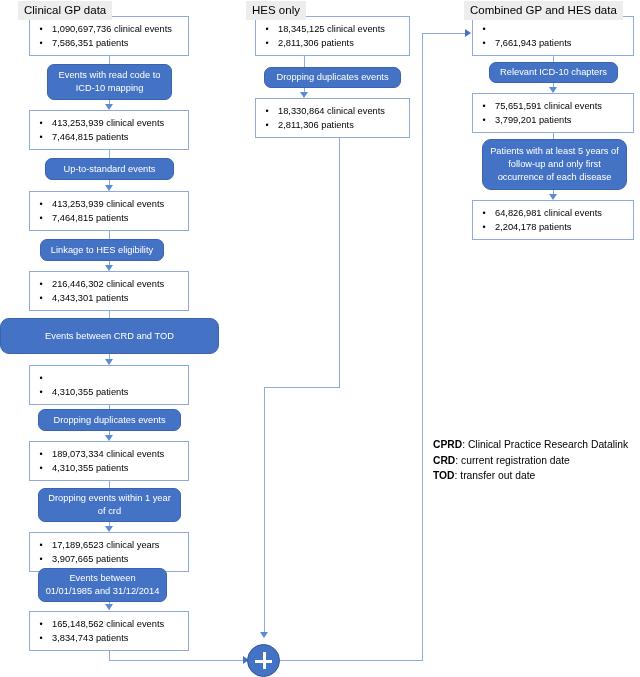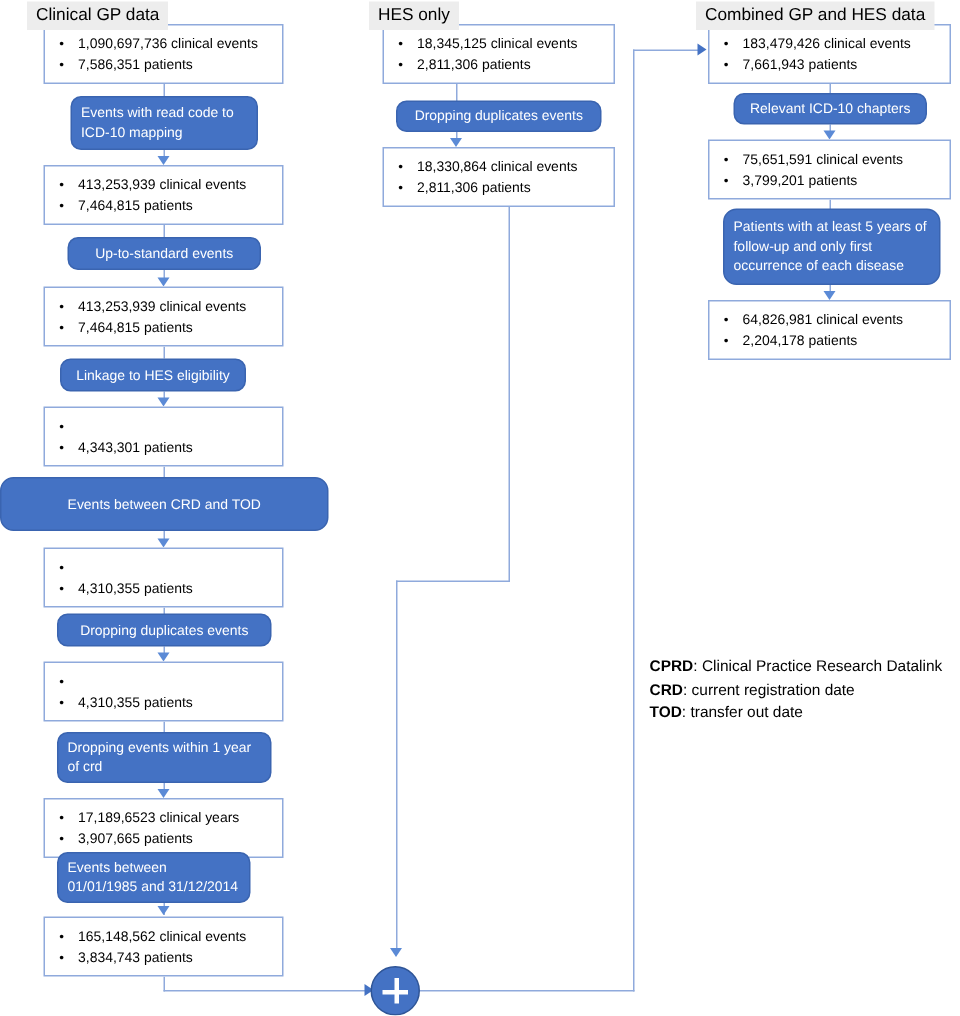--- a/index.html
+++ b/index.html
@@ -32,21 +32,21 @@
     width:22px;text-align:center;flex:0 0 22px;
     font-size:9px;line-height:14px;
   }
   .data-text{flex:1 1 auto;}
 
   
   .proc-box{
     position:absolute;background:#4472c4;color:#ffffff;
     border:1px solid #3a64b0;border-radius:7px;box-sizing:border-box;
     display:flex;align-items:center;justify-content:center;
-    text-align:left;font-size:9.3px;line-height:13px;z-index:5;
+    text-align:center;font-size:9.3px;line-height:13px;z-index:5;
     padding:2px 6px;
   }
   .proc-box.wide{border-radius:9px;}
 
   
   .vline{position:absolute;width:1px;background:#8faadc;z-index:2;}
   .hline{position:absolute;height:1px;background:#8faadc;z-index:2;}
   .arrow-down{
     position:absolute;width:0;height:0;z-index:3;
     border-left:4px solid transparent;border-right:4px solid transparent;
@@ -130,20 +130,21 @@
 </div>
 <div class="vline" style="left:109px;top:231px;height:8px;"></div>
 
 <div class="proc-box" style="left:40px;top:239px;width:124px;height:22px;">Linkage to HES eligibility</div>
 <div class="vline" style="left:109px;top:261px;height:8px;"></div>
 <div class="arrow-down" style="left:105px;top:265px;"></div>
 
 <div class="data-box" style="left:29px;top:271px;width:160px;height:40px;">
   <div class="data-line">
       <span class="bullet">•</span>
+      <span class="data-text">216,446,302 clinical events</span>
     </div>
   <div class="data-line">
       <span class="bullet">•</span>
       <span class="data-text">4,343,301 patients</span>
     </div>
 </div>
 <div class="vline" style="left:109px;top:311px;height:7px;"></div>
 
 <div class="proc-box wide" style="left:0px;top:318px;width:219px;height:36px;">Events between CRD and TOD</div>
 <div class="vline" style="left:109px;top:354px;height:8px;"></div>
@@ -160,20 +161,21 @@
 </div>
 <div class="vline" style="left:109px;top:405px;height:8px;"></div>
 
 <div class="proc-box" style="left:38px;top:409px;width:143px;height:22px;">Dropping duplicates events</div>
 <div class="vline" style="left:109px;top:431px;height:8px;"></div>
 <div class="arrow-down" style="left:105px;top:435px;"></div>
 
 <div class="data-box" style="left:29px;top:441px;width:160px;height:40px;">
   <div class="data-line">
       <span class="bullet">•</span>
+      <span class="data-text">189,073,334 clinical events</span>
     </div>
   <div class="data-line">
       <span class="bullet">•</span>
       <span class="data-text">4,310,355 patients</span>
     </div>
 </div>
 <div class="vline" style="left:109px;top:481px;height:7px;"></div>
 
 <div class="proc-box" style="left:38px;top:488px;width:143px;height:34px;">Dropping events within 1 year of crd</div>
 <div class="vline" style="left:109px;top:522px;height:8px;"></div>
@@ -238,21 +240,20 @@
 </div>
 
 <div class="vline" style="left:339px;top:138px;height:250px;"></div>
 <div class="hline" style="left:264px;top:387px;width:76px;"></div>
 <div class="vline" style="left:264px;top:387px;height:249px;"></div>
 <div class="arrow-down" style="left:260px;top:632px;"></div>
 
 <div class="data-box" style="left:472px;top:16px;width:162px;height:40px;">
   <div class="data-line">
       <span class="bullet">•</span>
-      <span class="data-text">183,479,426 clinical events</span>
     </div>
   <div class="data-line">
       <span class="bullet">•</span>
       <span class="data-text">7,661,943 patients</span>
     </div>
 </div>
 <div class="vline" style="left:553px;top:56px;height:10px;"></div>
 
 <div class="proc-box" style="left:489px;top:62px;width:129px;height:21px;">Relevant ICD-10 chapters</div>
 <div class="vline" style="left:553px;top:83px;height:8px;"></div>

